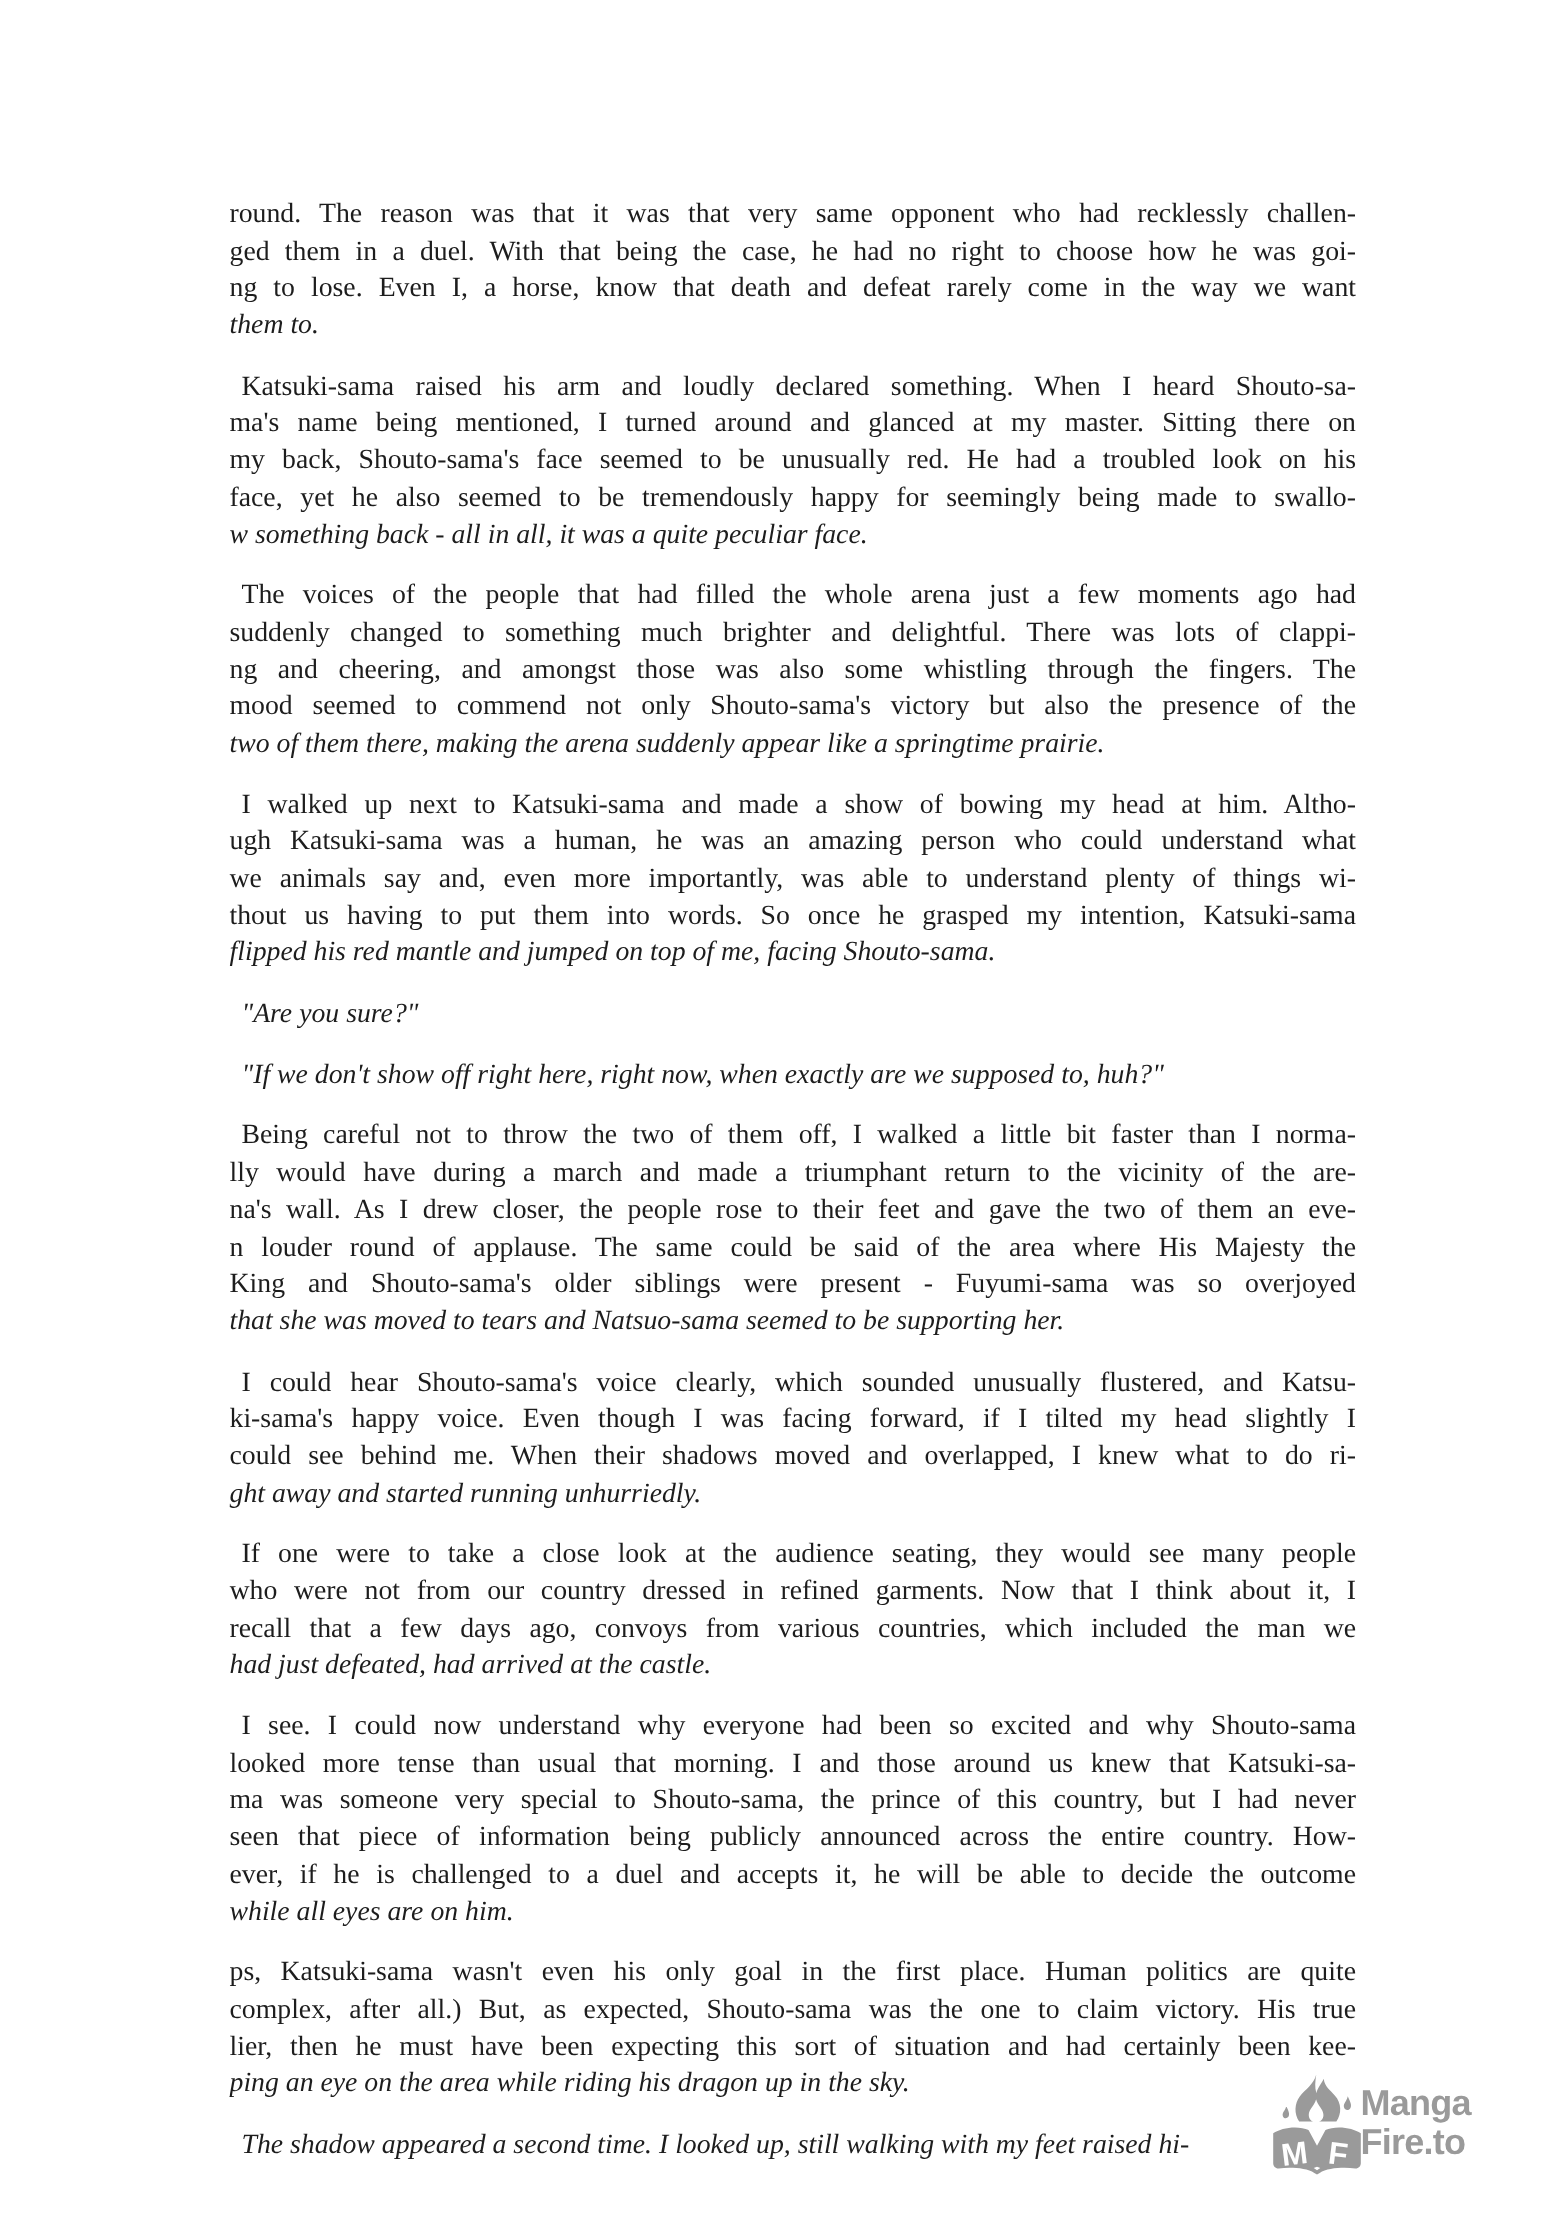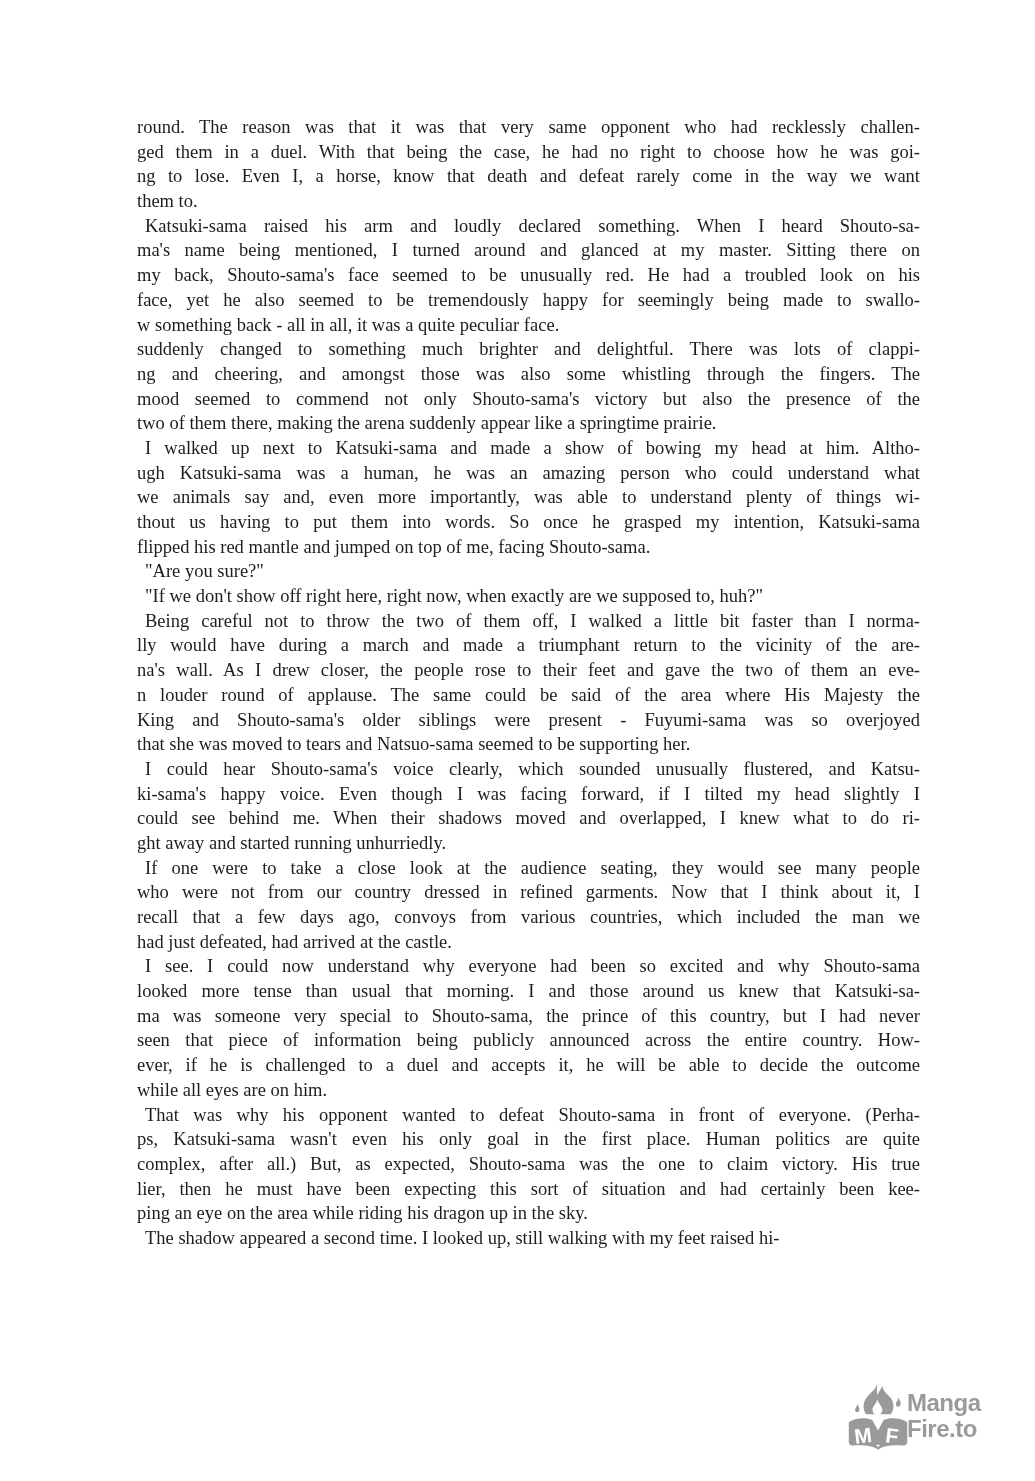--- a/index.html
+++ b/index.html
@@ -17,30 +17,31 @@
   }
   #text-block {
     position: absolute;
     left: 137px;
     top: 115px;
     width: 783px;
     color: #1d1d1d;
     font-size: 18.5px;
     line-height: 24.7px;
   }
-  .paragraph { margin: 0; padding: 0; }
+  .paragraph { margin: 16px; padding: 0; }
   .line {
     text-align: justify;
     text-align-last: justify;
     height: 24.7px;
     overflow: hidden;
   }
   .line.last {
     text-align: left;
     text-align-last: left;
+    font-style: italic;
   }
   .line.indent { text-indent: 8px; }
 
   #watermark {
     position: absolute;
     left: 846px;
     top: 1383px;
     display: flex;
     align-items: flex-start;
   }
@@ -68,20 +69,21 @@
         <div class="line last">them to.</div>
       </div>
       <div class="paragraph">
         <div class="line indent">Katsuki-sama raised his arm and loudly declared something. When I heard Shouto-sa-</div>
         <div class="line">ma's name being mentioned, I turned around and glanced at my master. Sitting there on</div>
         <div class="line">my back, Shouto-sama's face seemed to be unusually red. He had a troubled look on his</div>
         <div class="line">face, yet he also seemed to be tremendously happy for seemingly being made to swallo-</div>
         <div class="line last">w something back - all in all, it was a quite peculiar face.</div>
       </div>
       <div class="paragraph">
+        <div class="line indent">The voices of the people that had filled the whole arena just a few moments ago had</div>
         <div class="line">suddenly changed to something much brighter and delightful. There was lots of clappi-</div>
         <div class="line">ng and cheering, and amongst those was also some whistling through the fingers. The</div>
         <div class="line">mood seemed to commend not only Shouto-sama's victory but also the presence of the</div>
         <div class="line last">two of them there, making the arena suddenly appear like a springtime prairie.</div>
       </div>
       <div class="paragraph">
         <div class="line indent">I walked up next to Katsuki-sama and made a show of bowing my head at him. Altho-</div>
         <div class="line">ugh Katsuki-sama was a human, he was an amazing person who could understand what</div>
         <div class="line">we animals say and, even more importantly, was able to understand plenty of things wi-</div>
         <div class="line">thout us having to put them into words. So once he grasped my intention, Katsuki-sama</div>
@@ -115,21 +117,20 @@
       </div>
       <div class="paragraph">
         <div class="line indent">I see. I could now understand why everyone had been so excited and why Shouto-sama</div>
         <div class="line">looked more tense than usual that morning. I and those around us knew that Katsuki-sa-</div>
         <div class="line">ma was someone very special to Shouto-sama, the prince of this country, but I had never</div>
         <div class="line">seen that piece of information being publicly announced across the entire country. How-</div>
         <div class="line">ever, if he is challenged to a duel and accepts it, he will be able to decide the outcome</div>
         <div class="line last">while all eyes are on him.</div>
       </div>
       <div class="paragraph">
-        <div class="line indent">That was why his opponent wanted to defeat Shouto-sama in front of everyone. (Perha-</div>
         <div class="line">ps, Katsuki-sama wasn't even his only goal in the first place. Human politics are quite</div>
         <div class="line">complex, after all.) But, as expected, Shouto-sama was the one to claim victory. His true</div>
         <div class="line">lier, then he must have been expecting this sort of situation and had certainly been kee-</div>
         <div class="line last">ping an eye on the area while riding his dragon up in the sky.</div>
       </div>
       <div class="paragraph">
         <div class="line last indent">The shadow appeared a second time. I looked up, still walking with my feet raised hi-</div>
       </div>
     </div>
 

